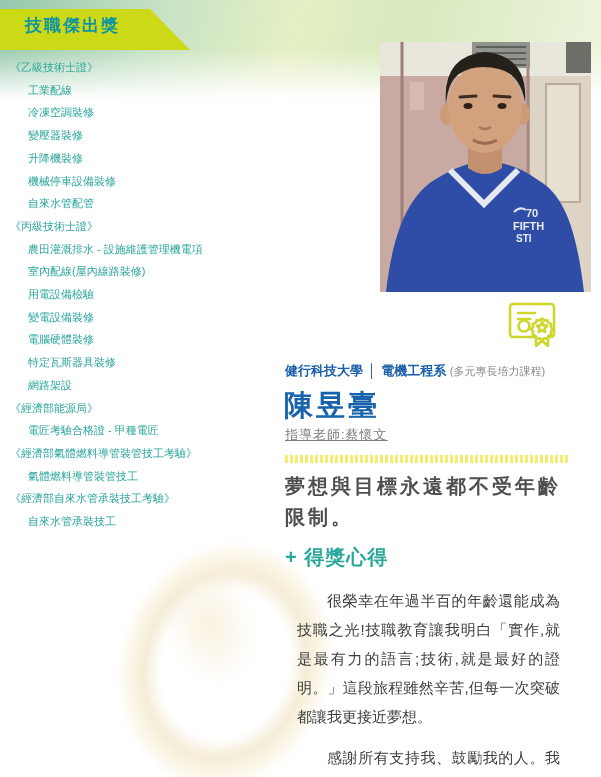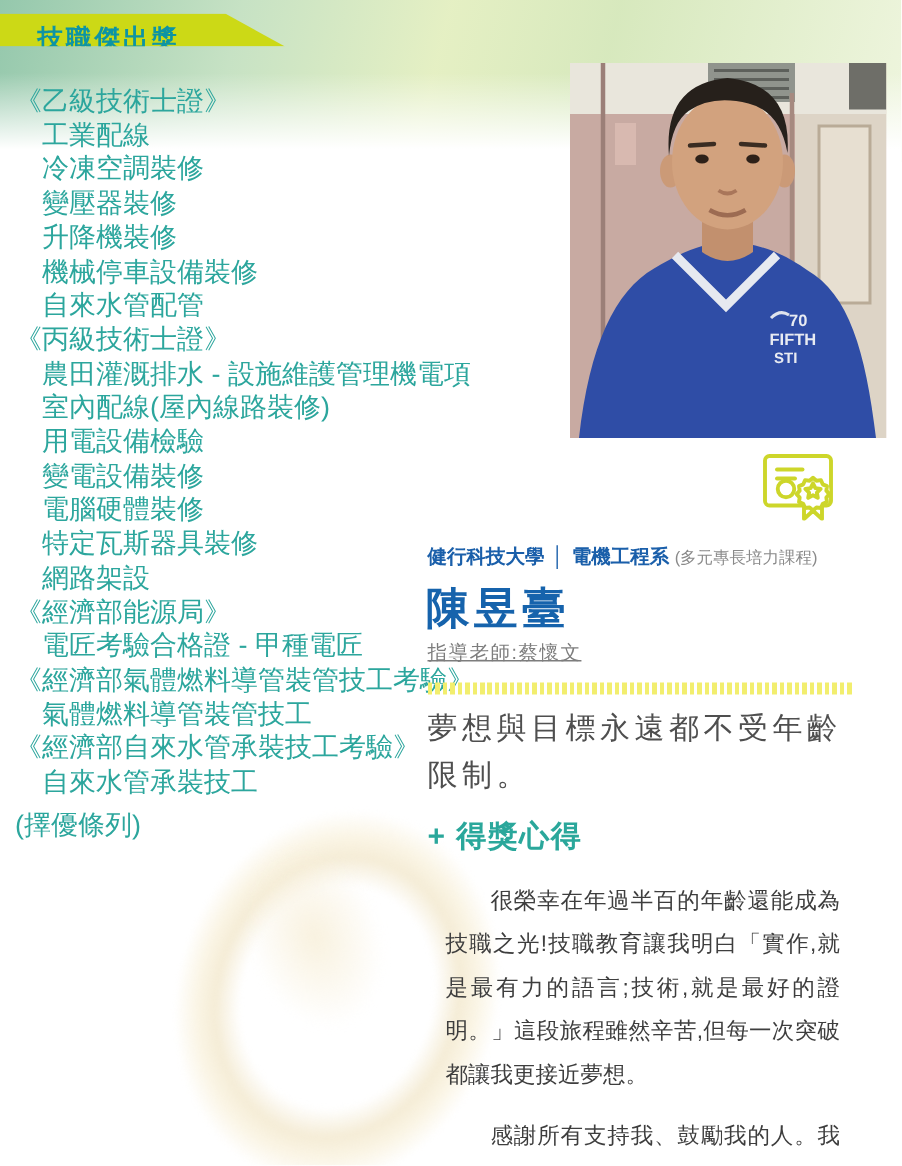--- a/index.html
+++ b/index.html
@@ -10,21 +10,21 @@
   
   .bg-top{
     position:absolute; left:0; top:0; width:601px; height:108px;
     background:
       linear-gradient(180deg, rgba(255,255,255,0) 45%, #ffffff 92%),
       linear-gradient(104deg, rgba(143,197,168,.95) 0%, rgba(189,221,186,.85) 26%,
         rgba(226,238,189,.9) 48%, rgba(205,227,173,.8) 66%, rgba(233,242,211,.75) 100%);
   }
   
   .banner{
-    position:absolute; left:0; top:9px; width:190px; height:22px;
+    position:absolute; left:0; top:9px; width:190px; height:41px;
     background:#ccd916;
     clip-path:polygon(0 0, 79% 0, 100% 100%, 0 100%);
   }
   .banner .title{
     display:block; padding-left:25px; line-height:33px;
     font-size:17px; font-weight:bold; color:#0d94a4; letter-spacing:2px;
   }
   
   .swoosh-a{
     position:absolute; left:70px; top:515px; width:310px; height:300px;
@@ -33,21 +33,21 @@
     transform:rotate(18deg) scaleX(.82); filter:blur(2px);
   }
   .swoosh-b{
     position:absolute; left:150px; top:540px; width:120px; height:170px;
     background:radial-gradient(closest-side, rgba(248,240,219,.9), rgba(0,0,0,0) 72%);
     transform:rotate(-18deg); filter:blur(4px);
   }
   
   .cert-list{
     position:absolute; left:10px; top:56px; width:278px;
-    font-size:18px; color:#2ca69d; line-height:22.7px; white-space:nowrap;
+    font-size:11px; color:#2ca69d; line-height:22.7px; white-space:nowrap;
   }
   .cert-list div[data-level="item"]{padding-left:18px;}
   .cert-list div[data-level="note"]{margin-top:6px;}
   
   .photo{
     position:absolute; left:380px; top:42px; width:211px; height:250px; overflow:hidden;
   }
   
   .cert-icon{position:absolute; left:507px; top:299px; width:54px; height:48px;}
   
@@ -55,21 +55,21 @@
   .school-line .divider{margin:0 5px; color:#1a5faa;}
   .school-line .program{font-size:11px; font-weight:normal; color:#8a8a8a;margin-top:32px;}
   .person-name{position:absolute; left:284px; top:386px; font-size:29px; font-weight:bold; color:#1663ac; letter-spacing:3px;}
   .advisor{position:absolute; left:285px; top:426px; font-size:13px; color:#7d7d7d; letter-spacing:1px;text-decoration:underline;}
   .dotted-sep{
     position:absolute; left:285px; top:455px; width:284px; height:8px;
     background:repeating-linear-gradient(90deg, #f2ee6e 0 3px, rgba(0,0,0,0) 3px 5px);
   }
   .quote{
     position:absolute; left:285px; top:471px; width:288px;
-    font-size:20px; font-weight:normal; color:#4f4f4f; line-height:31px; letter-spacing:3px;
+    font-size:20px; font-weight:bold; color:#4f4f4f; line-height:31px; letter-spacing:3px;
   }
   .section-heading{
     position:absolute; left:285px; top:544px; font-size:20px; font-weight:bold; color:#2aa79b; letter-spacing:1px;
   }
   .body-text{
     position:absolute; left:285px; top:574px; width:287px;
     font-size:15px; color:#3e3e3e; line-height:29px; text-align:justify;
   }
   .body-text p{margin:12px; text-indent:2em;}
 </style>
@@ -102,21 +102,20 @@
       <div data-level="item">變電設備裝修</div>
       <div data-level="item">電腦硬體裝修</div>
       <div data-level="item">特定瓦斯器具裝修</div>
       <div data-level="item">網路架設</div>
       <div data-level="header">《經濟部能源局》</div>
       <div data-level="item">電匠考驗合格證 - 甲種電匠</div>
       <div data-level="header">《經濟部氣體燃料導管裝管技工考驗》</div>
       <div data-level="item">氣體燃料導管裝管技工</div>
       <div data-level="header">《經濟部自來水管承裝技工考驗》</div>
       <div data-level="item">自來水管承裝技工</div>
-      <div data-level="note">(擇優條列)</div>
     </div>
 
   <div class="photo">
     <svg width="211" height="250" viewBox="0 0 211 250">
       <rect width="211" height="250" fill="#c8aaa2"></rect>
       <rect x="150" y="0" width="61" height="250" fill="#ddd4c6"></rect>
       <rect width="211" height="34" fill="#e9e6dc"></rect>
       <rect x="92" y="0" width="58" height="26" fill="#90948d"></rect>
       <g stroke="#5d605b" stroke-width="2">
         <line x1="96" y1="5" x2="146" y2="5"></line>

